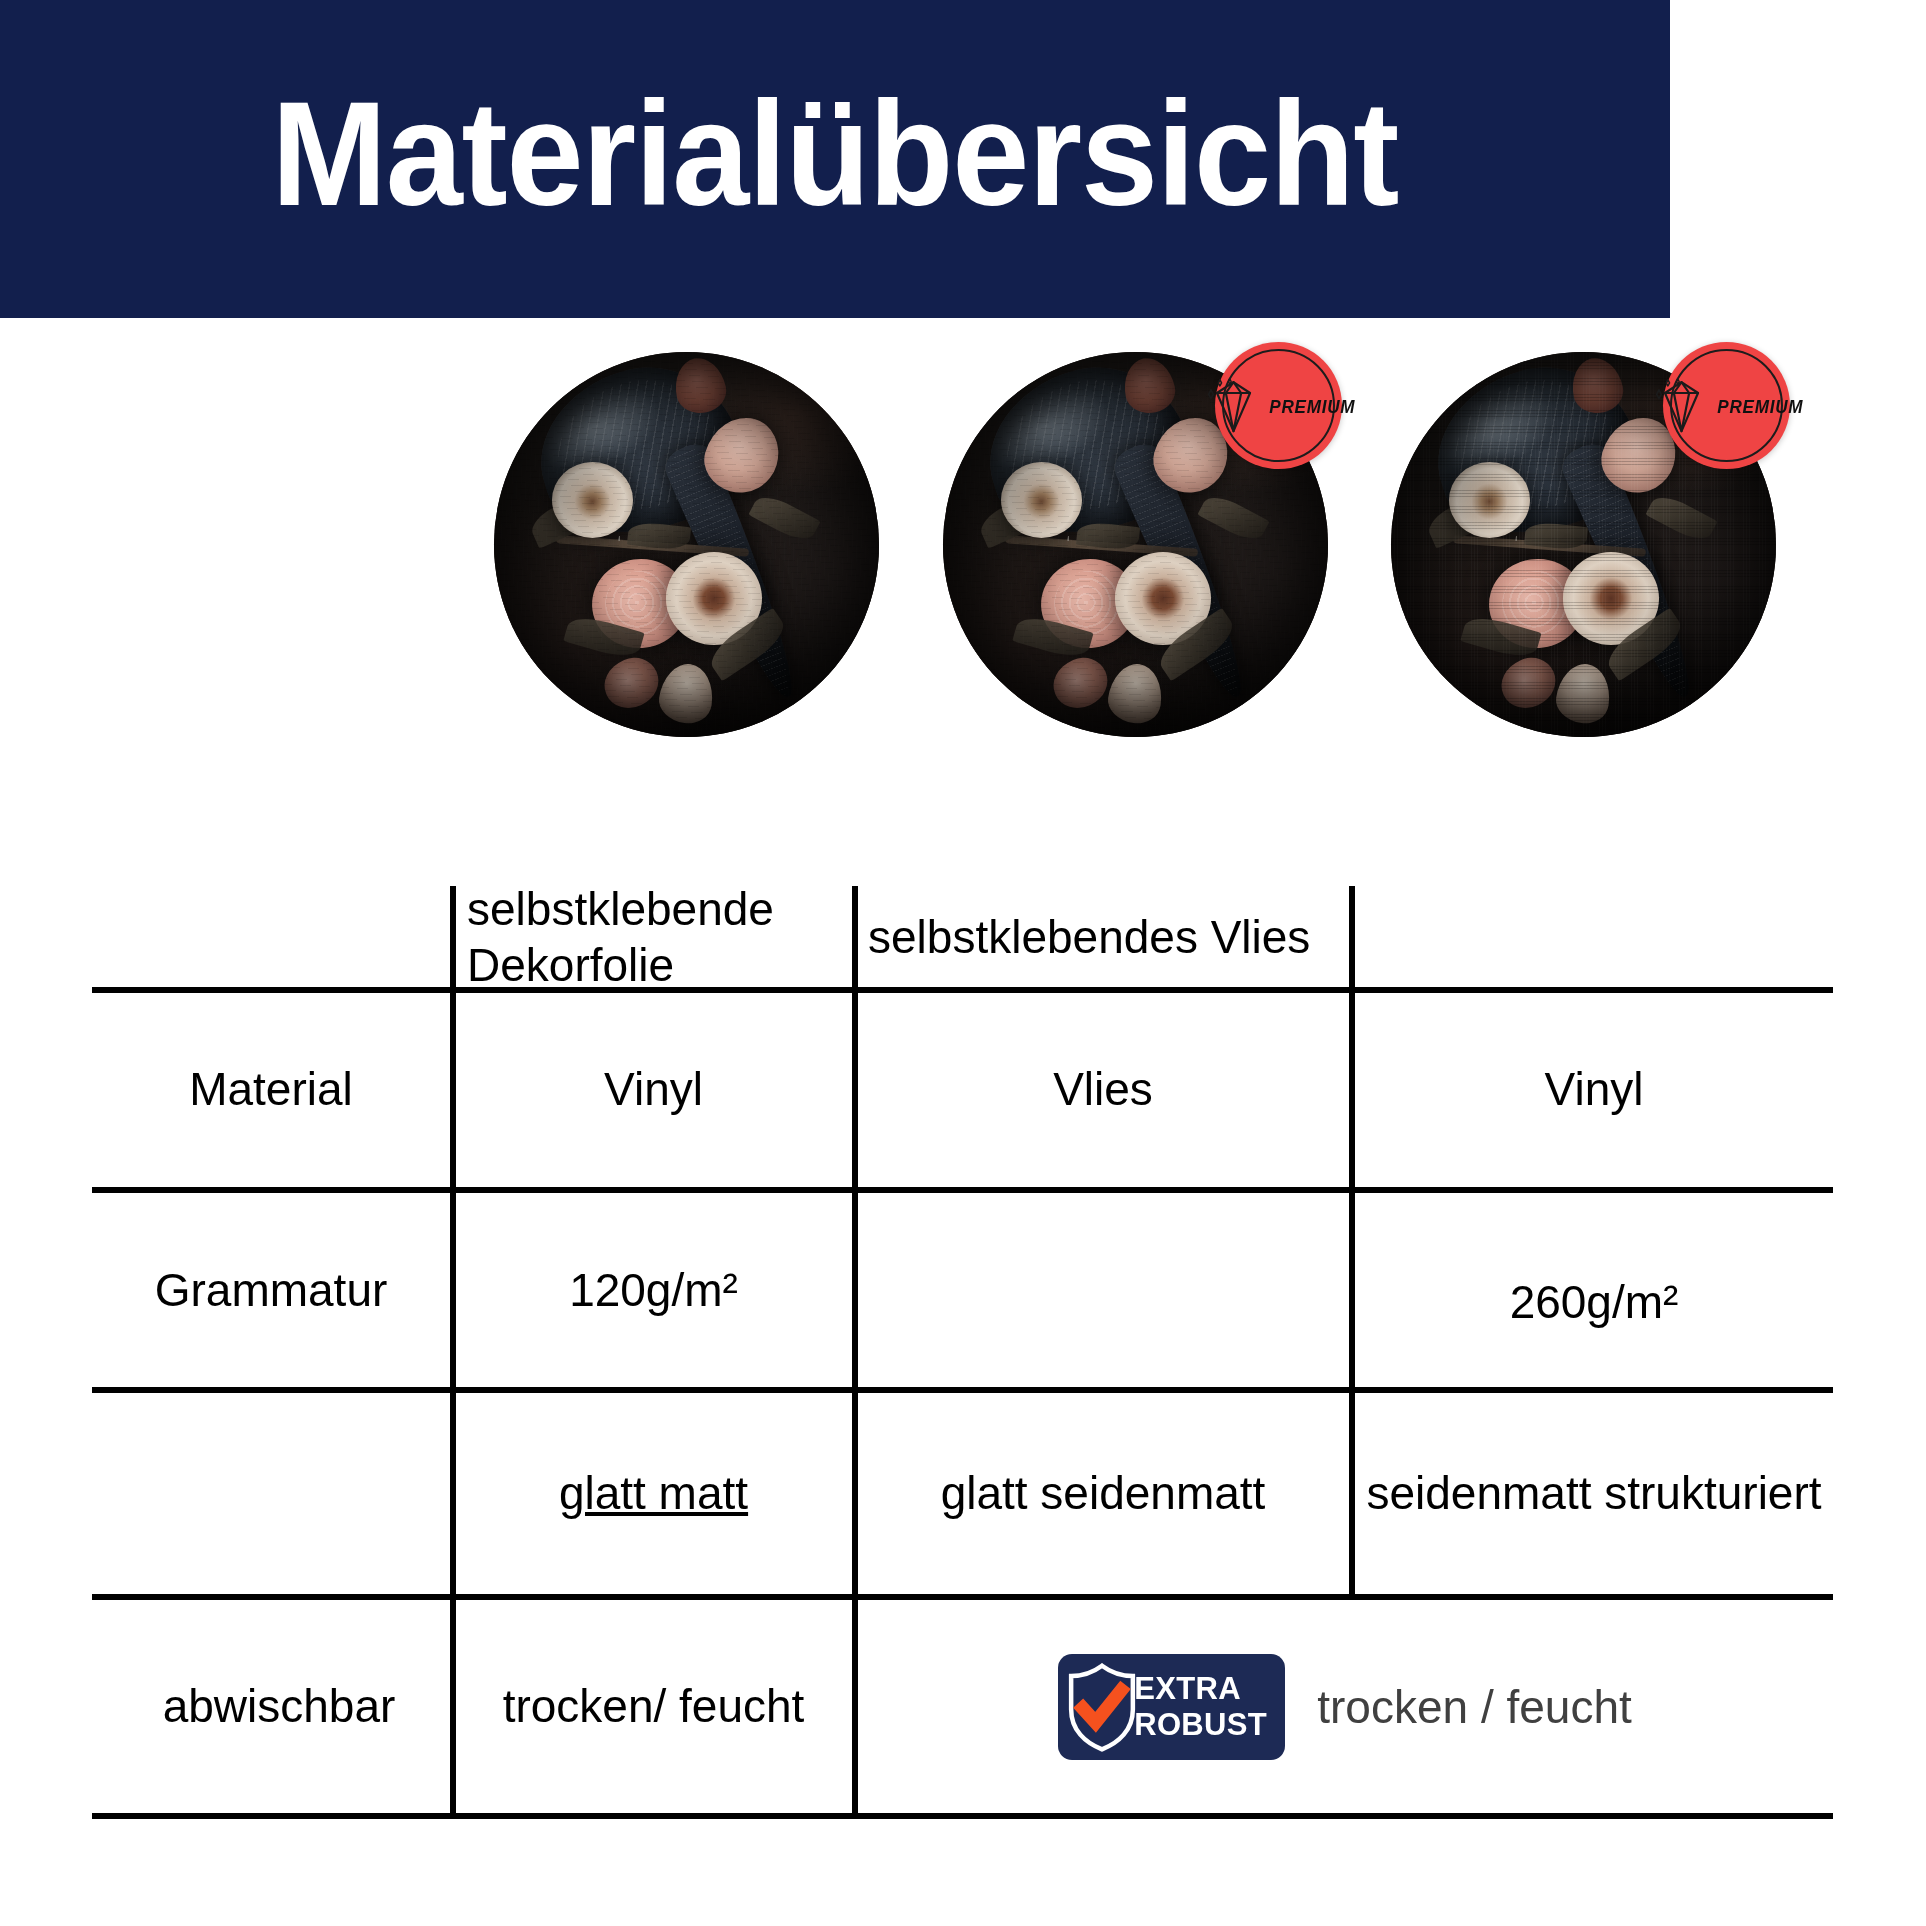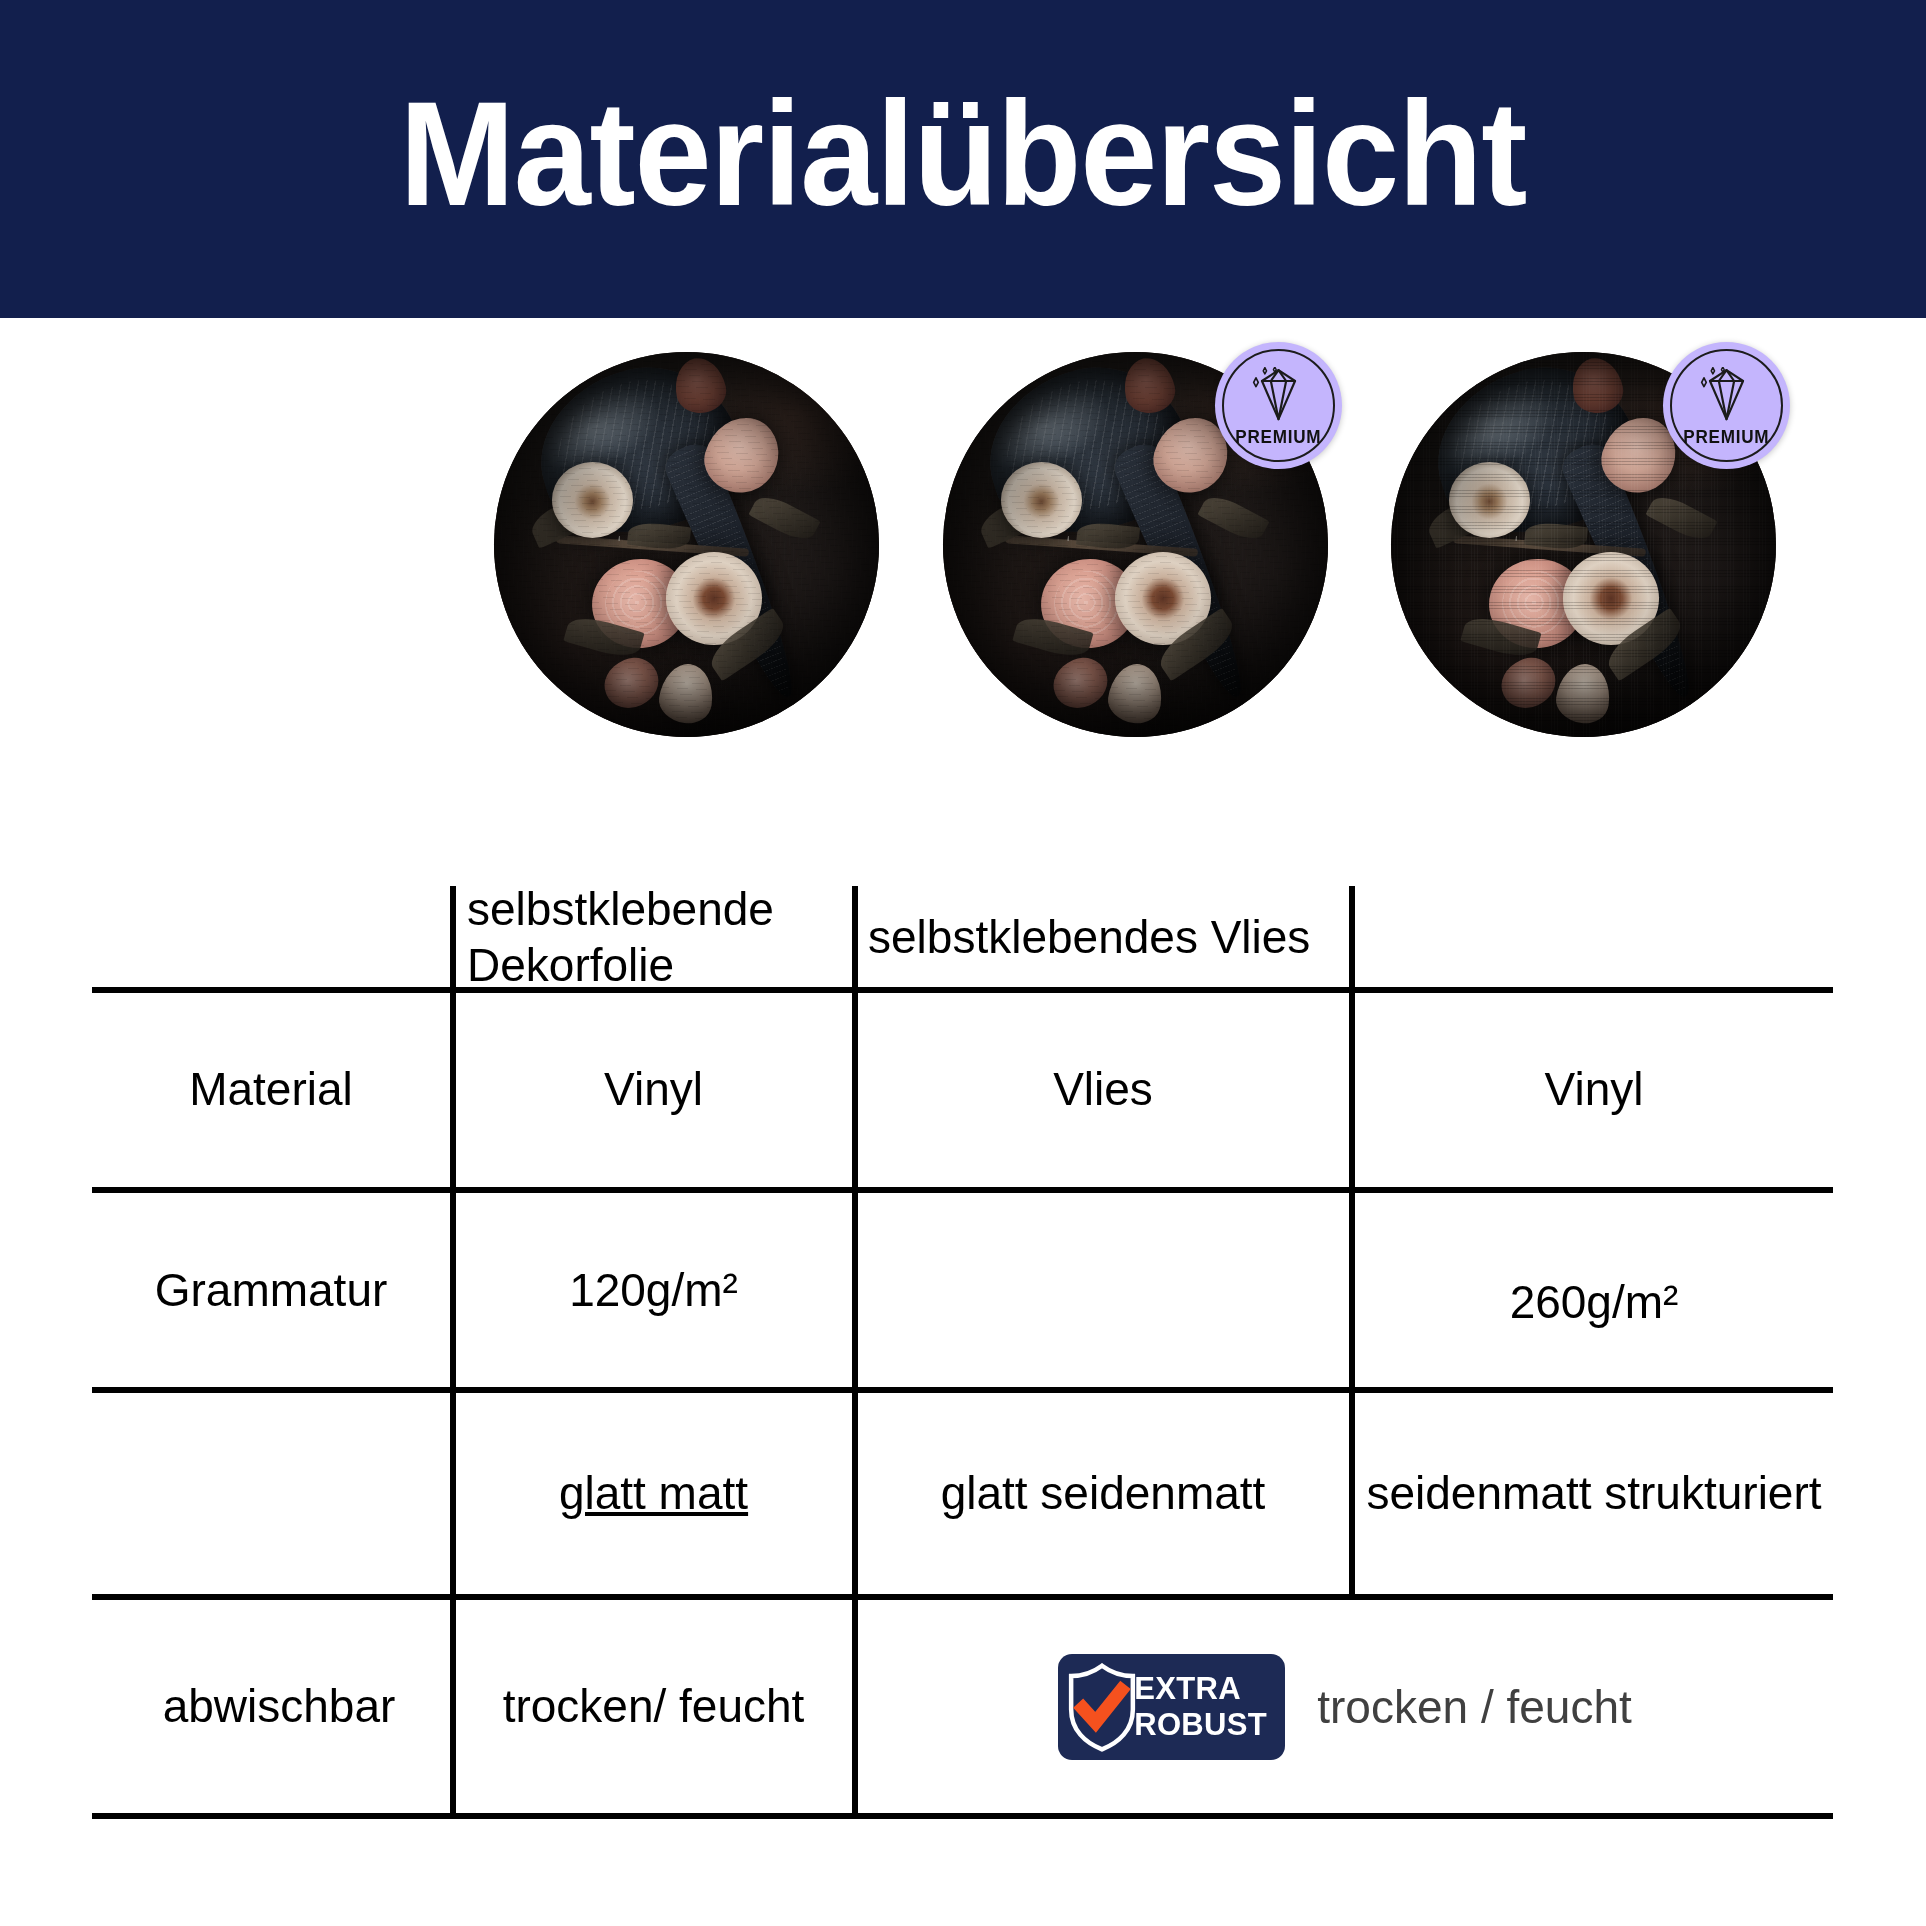--- a/index.html
+++ b/index.html
@@ -6,21 +6,21 @@
   body{
     width:1926px;height:1926px;
     background:#ffffff;
     font-family:"Liberation Sans","DejaVu Sans",sans-serif;
     overflow:hidden;
     position:relative;
   }
 
   
   #header-band{
-    position:absolute;left:0;top:0;width:1926px;height:318px;
+    position:absolute;left:0;top:0;width:1670px;height:318px;
     background:#121f4d;
     display:flex;align-items:center;justify-content:center;
   }
   #page-title{
     color:#ffffff;
     font-size:149px;
     font-weight:700;
     letter-spacing:-1.3px;
     line-height:1;
     transform:scaleX(0.93);
@@ -177,23 +177,23 @@
   }
   .vignette{
     position:absolute;inset:0;border-radius:50%;
     box-shadow:inset 0 0 83px 33px rgba(0,0,0,.82);
   }
 
   
   .premium-badge{
     position:absolute;right:-14px;top:-10.3px;
     width:127px;height:127px;border-radius:50%;
-    background:#c4b5fd;
+    background:#ef4444;
     box-shadow:0 1.3px 6.4px rgba(0,0,0,.22);
-    display:flex;flex-direction:column;align-items:center;justify-content:center;
+    display:flex;flex-direction:row;align-items:center;justify-content:center;font-style:italic;
   }
   .premium-badge .ring{
     position:absolute;left:7px;top:7px;width:113px;height:113px;
     border-radius:50%;border:2.6px solid #1c1c1c;box-sizing:border-box;
   }
   .premium-badge .gem{position:relative;width:67px;height:56px;margin-top:3.9px;}
   .premium-badge .premium-label{
     position:relative;
     font-size:18px;font-weight:700;letter-spacing:0.8px;color:#111;
     margin-top:3.9px;transform:scaleX(.95);

